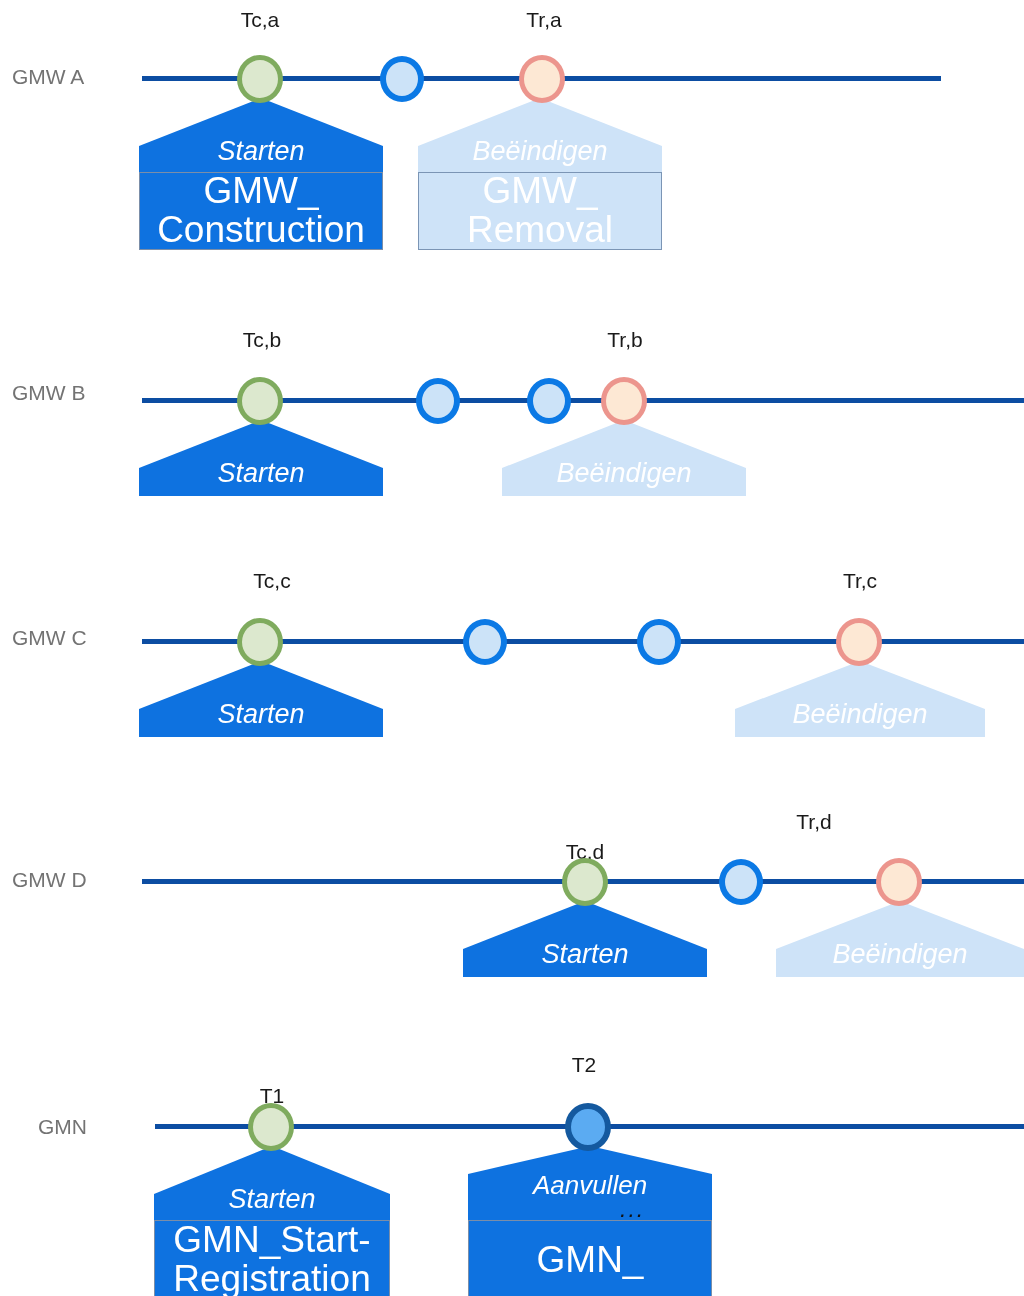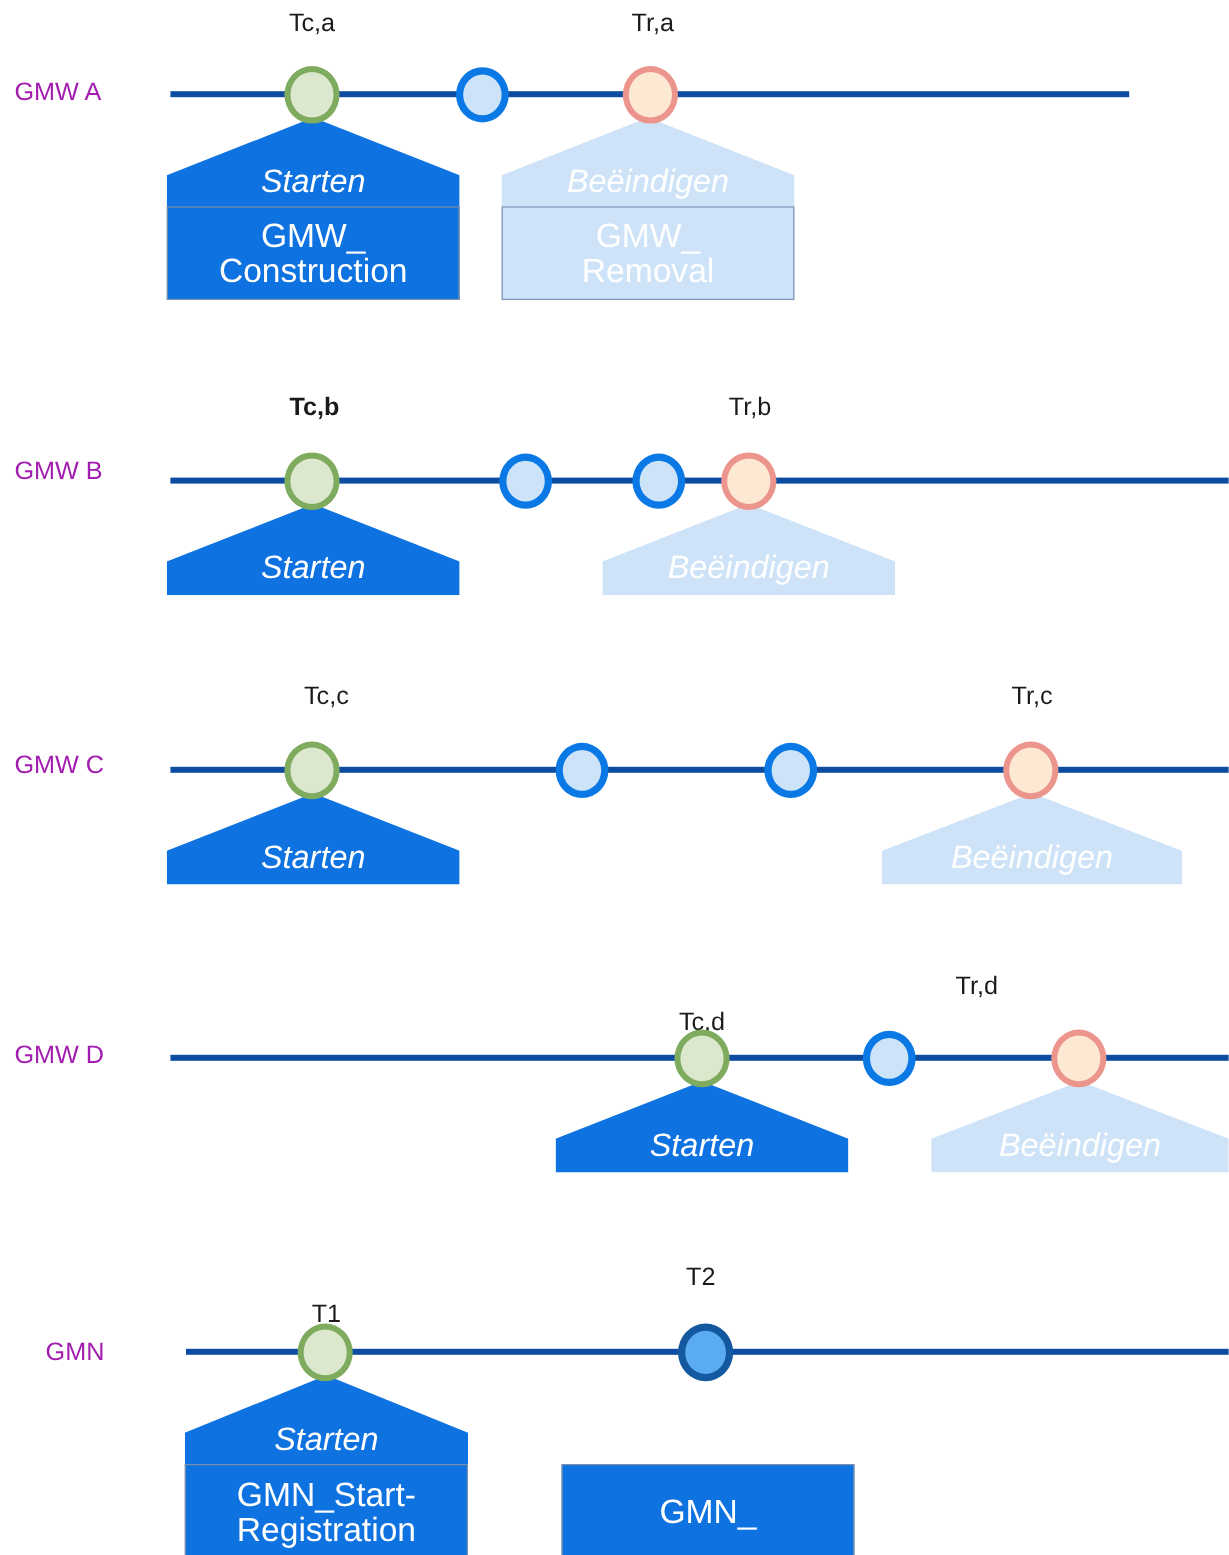--- a/index.html
+++ b/index.html
@@ -16,21 +16,21 @@
   }
   #stage {
     position: absolute;
     left: 0; top: 0;
     width: 1024px;
     height: 1296px;
   }
   .row-label {
     position: absolute;
     font-size: 21px;
-    color: #a21caf;
+    color: #737373;
     white-space: nowrap;
     letter-spacing: 0px;
   }
   .tick-label {
     position: absolute;
     font-size: 21px;
     color: #1a1a1a;
     white-space: nowrap;
     text-align: center;
     transform: translateX(-50%);
@@ -84,21 +84,21 @@
   }
 
   .titlebox {
     position: absolute;
     box-sizing: border-box;
     transform: translateX(-50%);
     display: flex;
     align-items: center;
     justify-content: center;
     text-align: center;
-    font-size: 28px;
+    font-size: 37px;
     line-height: 1.05;
     color: #ffffff;
     z-index: 2;
     padding: 2px 4px;
     overflow: hidden;
   }
   .tb-solid { background: #0E72E0; border: 1.5px solid #7B8EA8; }
   .tb-light { background: #CEE3F8; border: 1.5px solid #7B95B5; }
 </style>
 </head>
@@ -132,21 +132,21 @@
     <span><span>GMW_</span><br><span>Removal</span></span>
   </div>
 
   <div class="marker m-green" style="left:260px; top:79px; width:46px; height:48px;"></div>
   <div class="marker m-blue" style="left:402px; top:79px; width:44px; height:46px;"></div>
   <div class="marker m-peach" style="left:542px; top:79px; width:46px; height:48px;"></div>
 
   <div class="row-label" style="left:12px; top:381px;">GMW B</div>
   <div class="timeline" style="left:142px; top:398px; width:882px;"></div>
 
-  <div class="tick-label" style="left:262px; top:328px;font-weight:bold;">Tc,b</div>
+  <div class="tick-label" style="left:262px; top:328px;">Tc,b</div>
   <div class="tick-label" style="left:625px; top:328px;">Tr,b</div>
 
   <div class="pennant" style="left:261px; top:420px; width:244px; height:76px;">
     <svg class="shape" viewBox="0 0 244 76" preserveAspectRatio="none">
       <polygon points="122,0 244,48 244,76 0,76 0,48" fill="#0E72E0"></polygon>
     </svg>
     <div class="ptext" style="top:38px;">Starten</div>
   </div>
 
   <div class="pennant" style="left:624px; top:420px; width:244px; height:76px;">
@@ -219,20 +219,27 @@
   <div class="pennant" style="left:272px; top:1146px; width:236px; height:76px;">
     <svg class="shape" viewBox="0 0 236 76" preserveAspectRatio="none">
       <polygon points="118,0 236,48 236,76 0,76 0,48" fill="#0E72E0"></polygon>
     </svg>
     <div class="ptext" style="top:38px;">Starten</div>
   </div>
   <div class="titlebox tb-solid" style="left:272px; top:1220px; width:236px; height:80px;">
     <span><span>GMN_Start-</span><br><span>Registration</span></span>
   </div>
 
+  <div class="pennant" style="left:590px; top:1146px; width:244px; height:76px;">
+    <svg class="shape" viewBox="0 0 244 76" preserveAspectRatio="none">
+      <polygon points="122,0 244,28 244,76 0,76 0,28" fill="#0E72E0"></polygon>
+    </svg>
+    <div class="ptext narrow" style="top:24px;">Aanvullen</div>
+    <div class="dots" style="left:152px; top:50px;">...</div>
+  </div>
   <div class="titlebox tb-solid" style="left:590px; top:1220px; width:244px; height:80px;">
     <span><span>GMN_</span><br></span>
   </div>
 
   <div class="marker m-green" style="left:271px; top:1127px; width:46px; height:48px;"></div>
   <div class="marker m-darkblue" style="left:588px; top:1127px; width:46px; height:48px;"></div>
 
 </div>
 
 </body></html>

